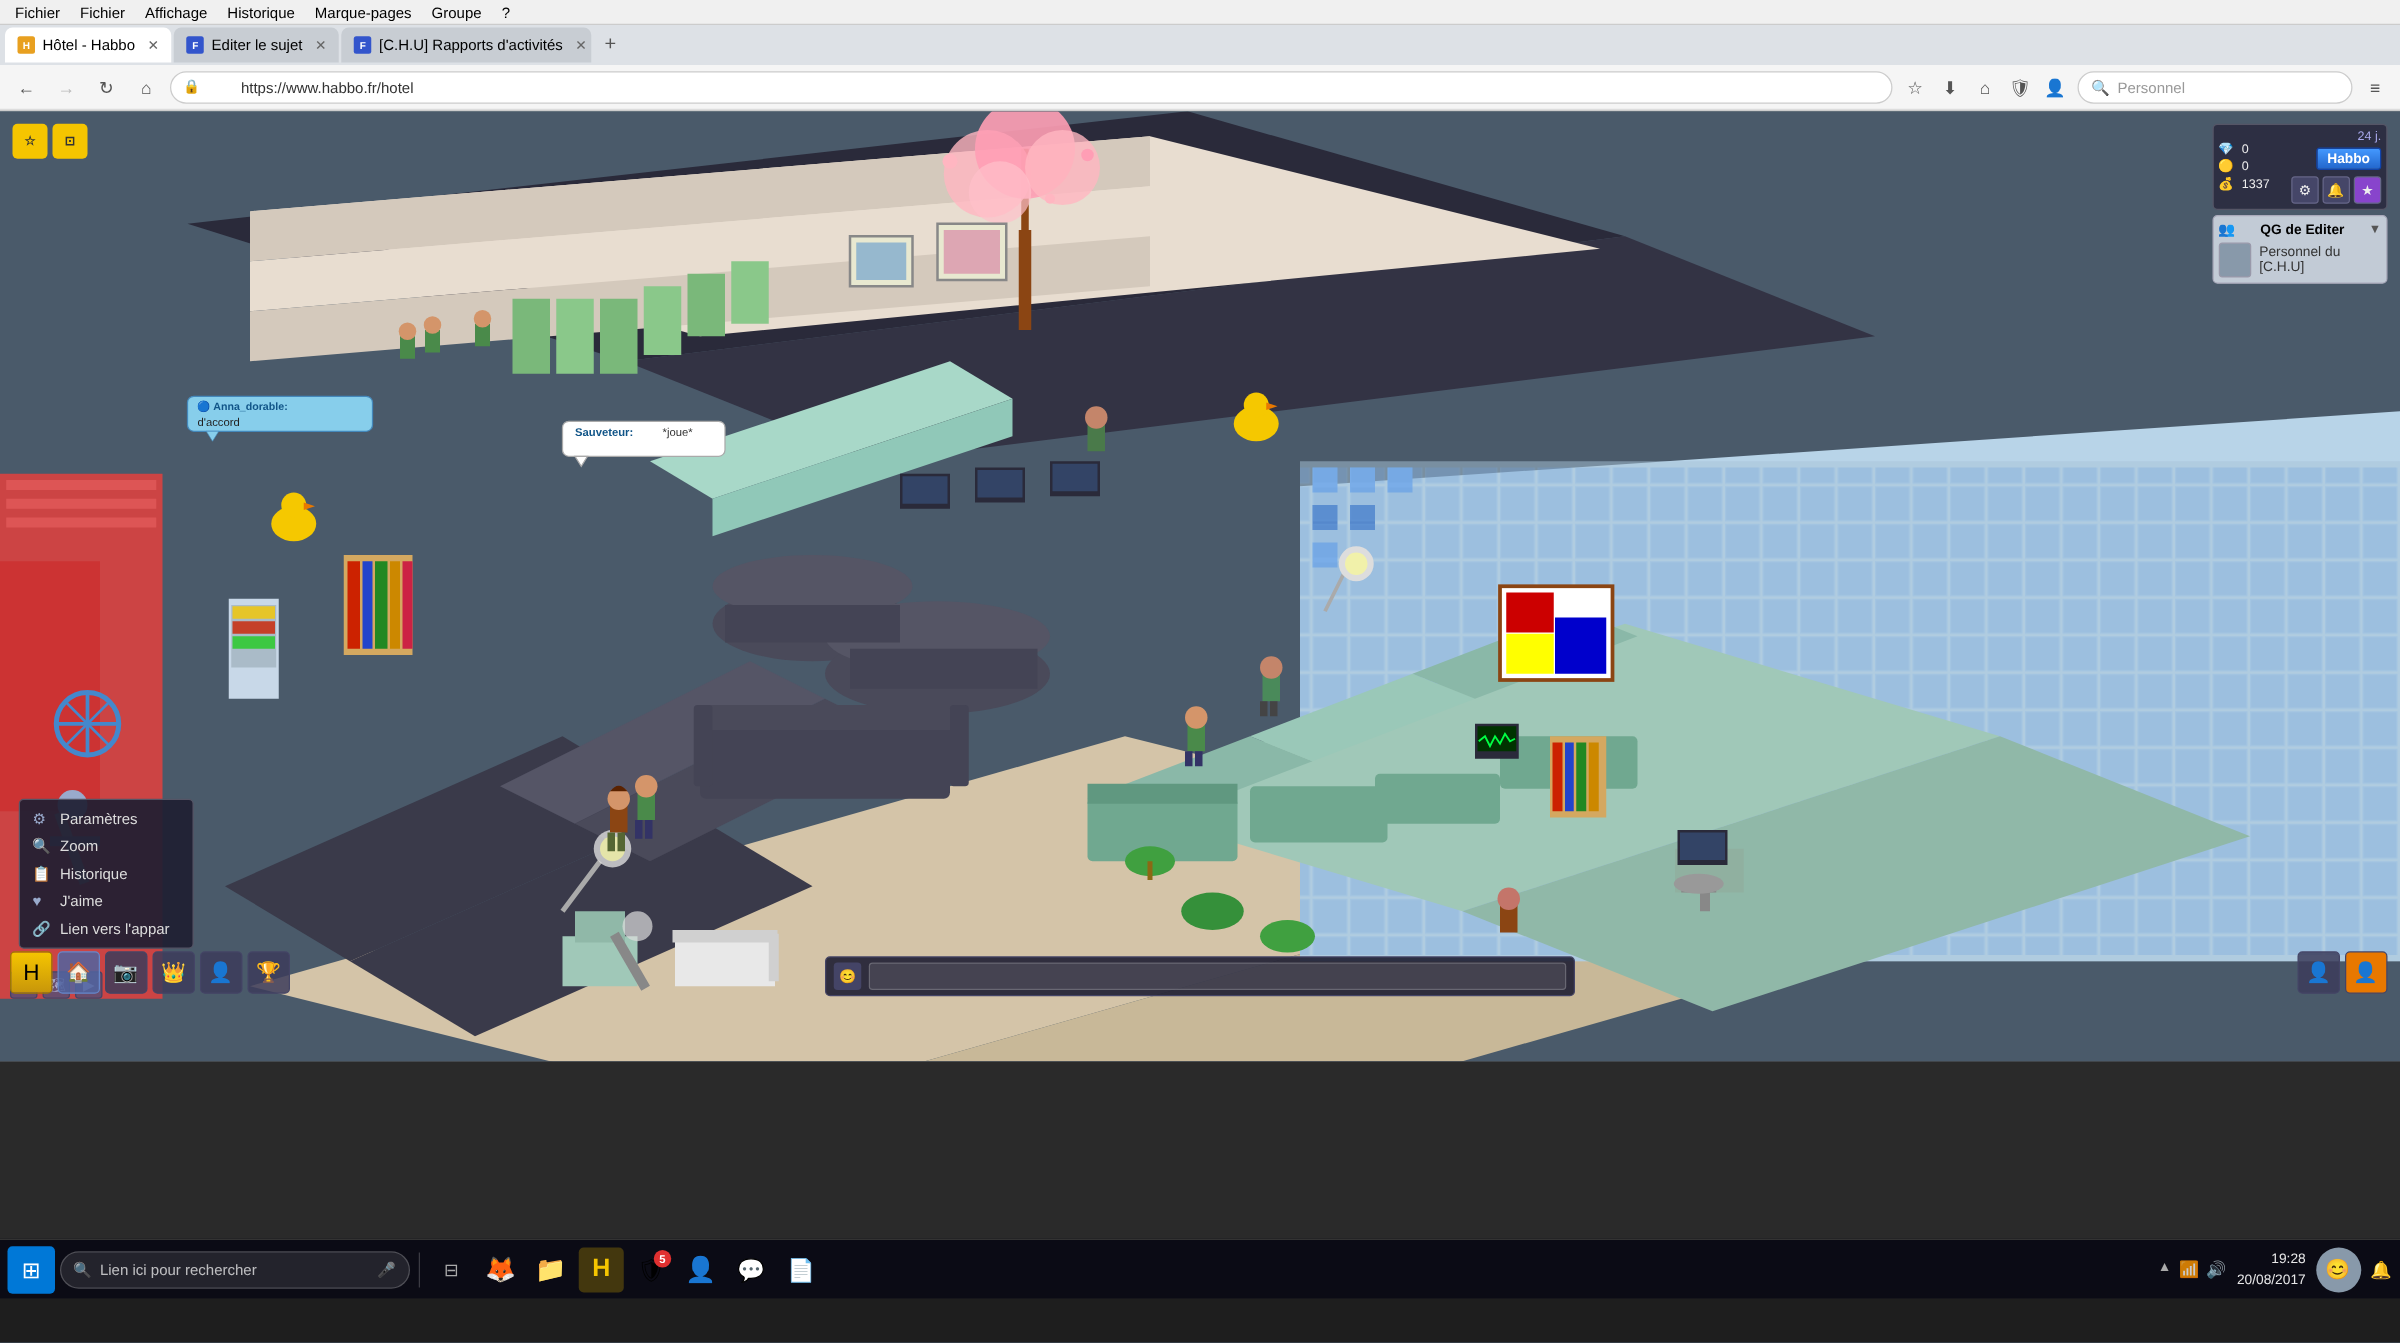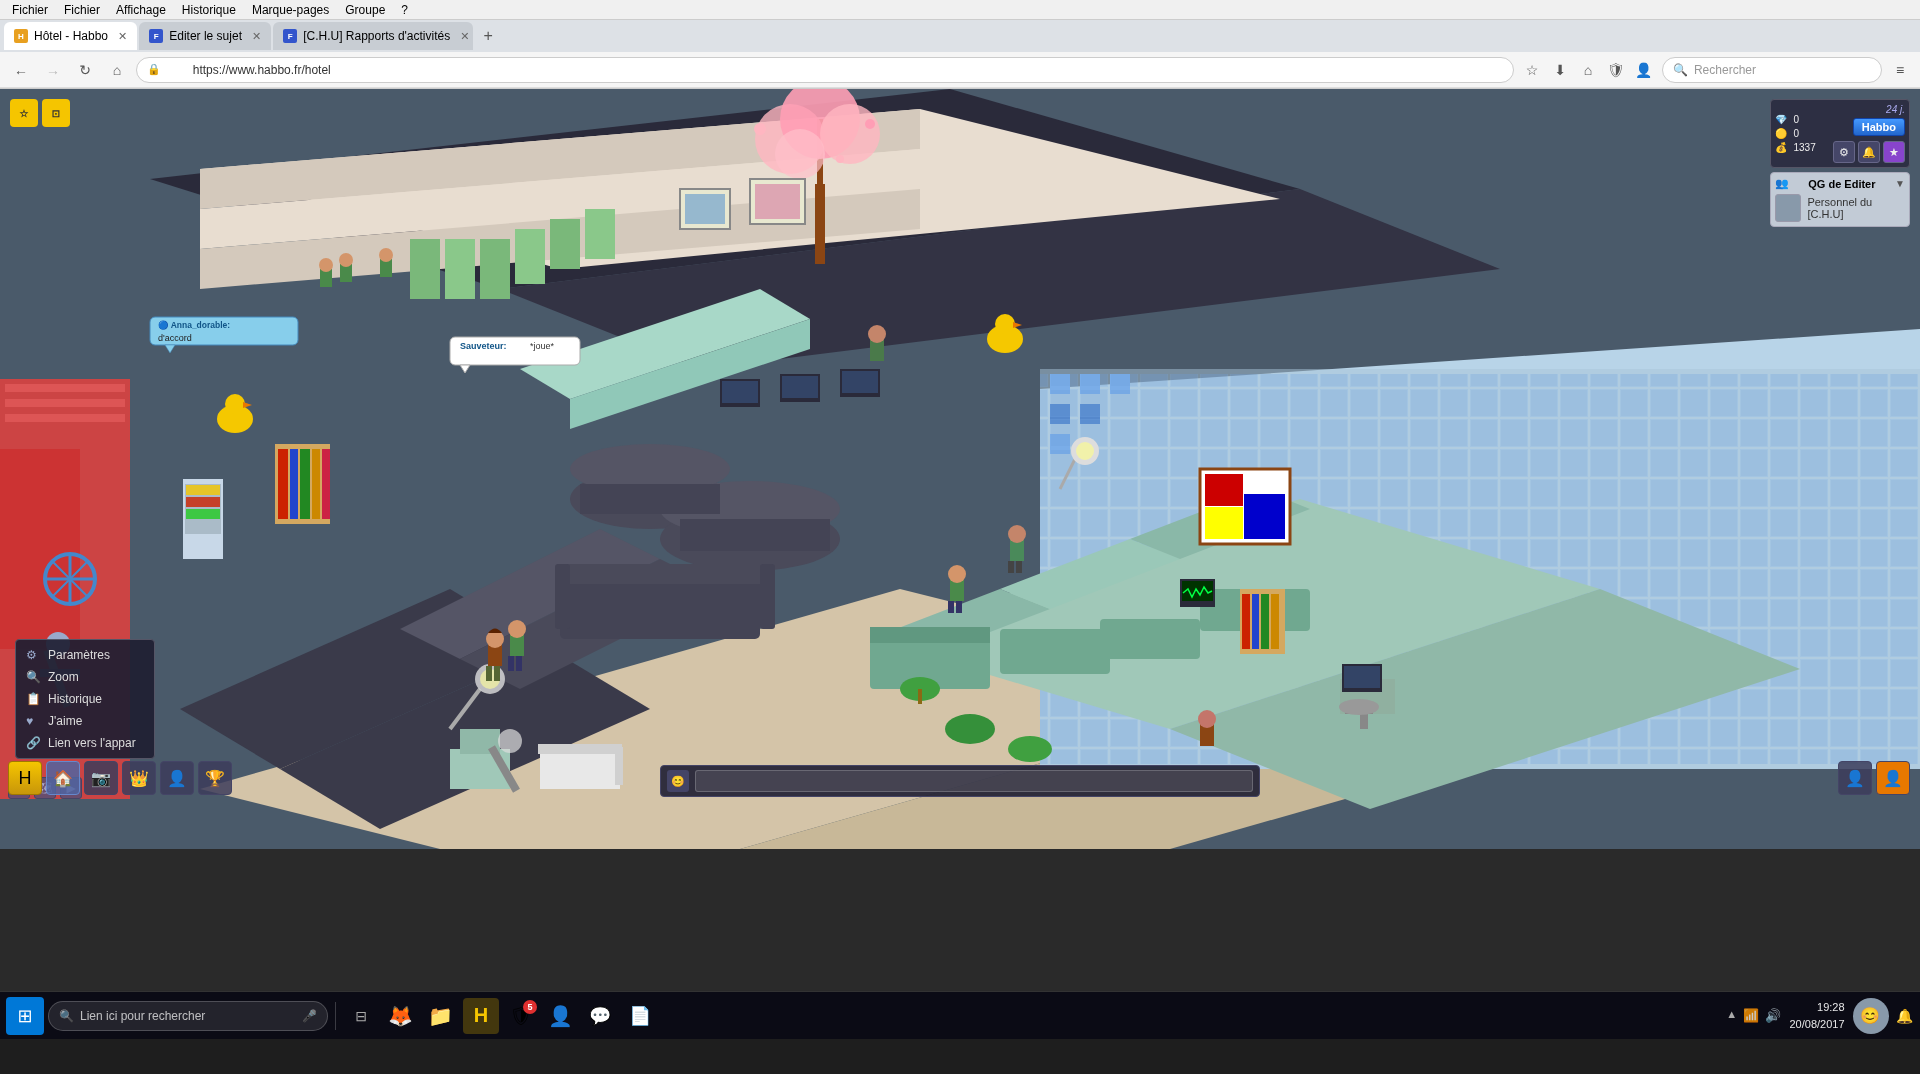--- a/index.html
+++ b/index.html
@@ -470,21 +470,21 @@
     </div>
     <div class="toolbar-icons">
       <div class="toolbar-icon">☆</div>
       <div class="toolbar-icon">⬇</div>
       <div class="toolbar-icon">⌂</div>
       <div class="toolbar-icon">🛡</div>
       <div class="toolbar-icon red">👤</div>
     </div>
     <div id="search-box">
       <span>🔍</span>
-      <span>Rechercher</span>
+      <span>Personnel</span>
     </div>
     <div class="toolbar-icons">
       <div class="toolbar-icon">≡</div>
     </div>
   </div>
 </div>
 
 <div id="game-area">
 
   <div id="habbo-game">
@@ -730,21 +730,21 @@
           <span>💎</span>
           <span>🟡</span>
           <span>💰</span>
         </div>
         <div id="stats-right">
           <span>0</span>
           <span>0</span>
           <span>1337</span>
         </div>
         <div style="margin-left:auto; display:flex; flex-direction:column; align-items:flex-end; gap:3px;">
-          <span style="font-size:10px; color:#aae;font-style:italic;">24 j.</span>
+          <span style="font-size:10px; color:#aae;">24 j.</span>
           <div class="help-btn">Habbo</div>
           <div class="settings-row">
             <div class="settings-icon-box">⚙</div>
             <div class="settings-icon-box">🔔</div>
             <div class="settings-icon-box" style="background:#8844cc;">★</div>
           </div>
         </div>
       </div>
 
       <div id="group-panel">

